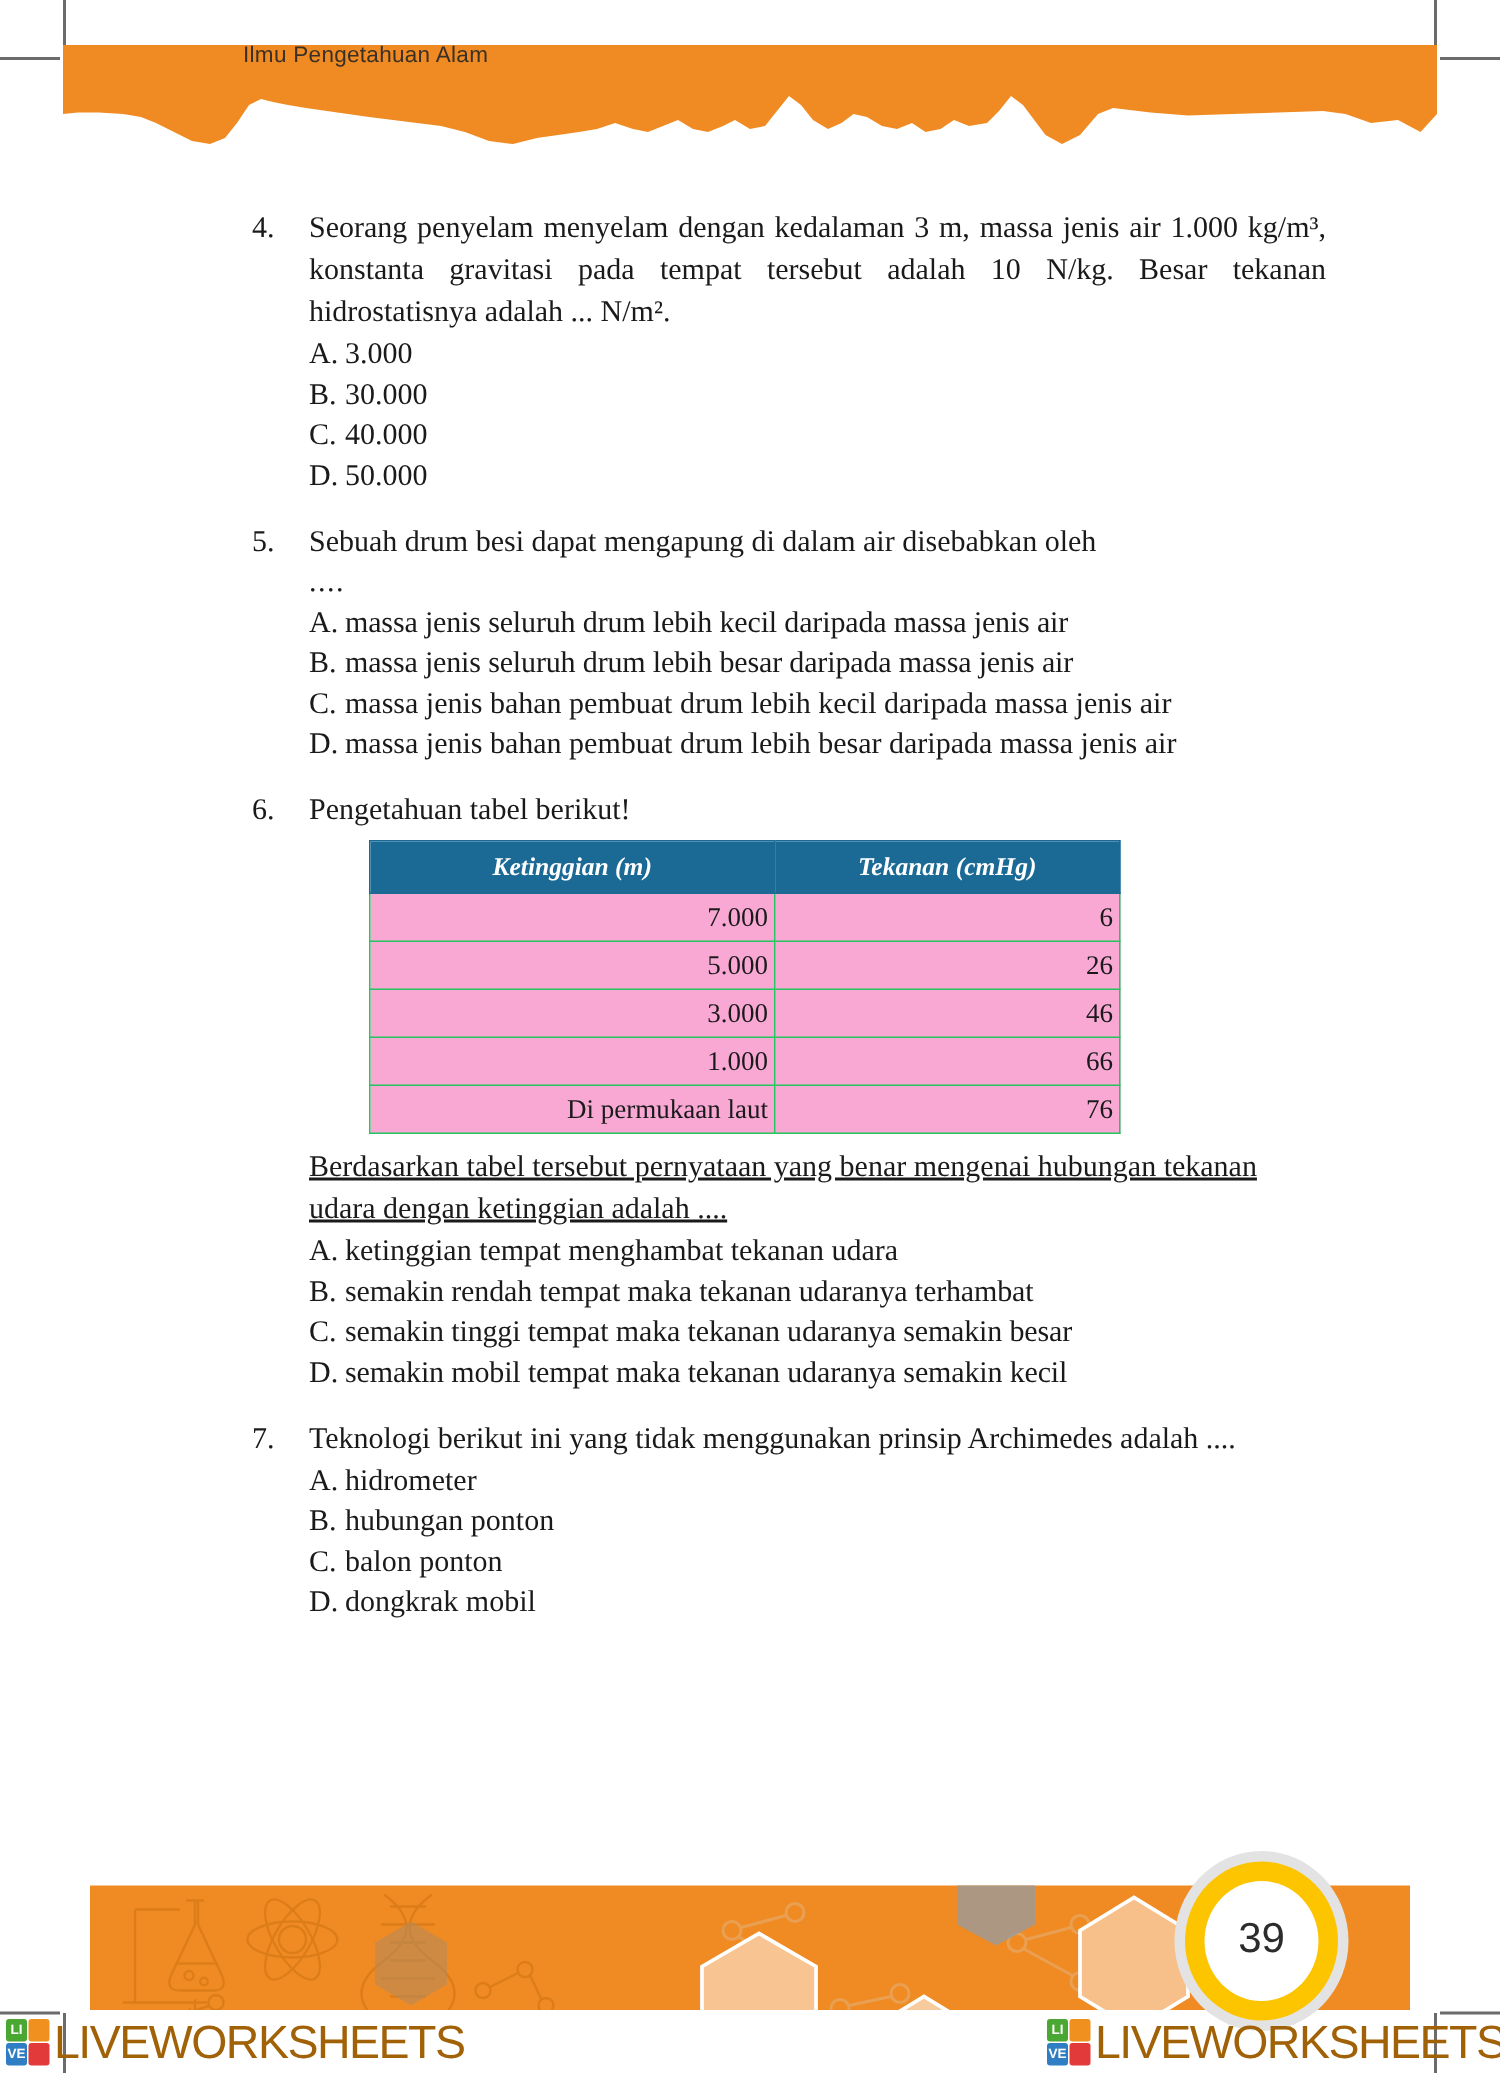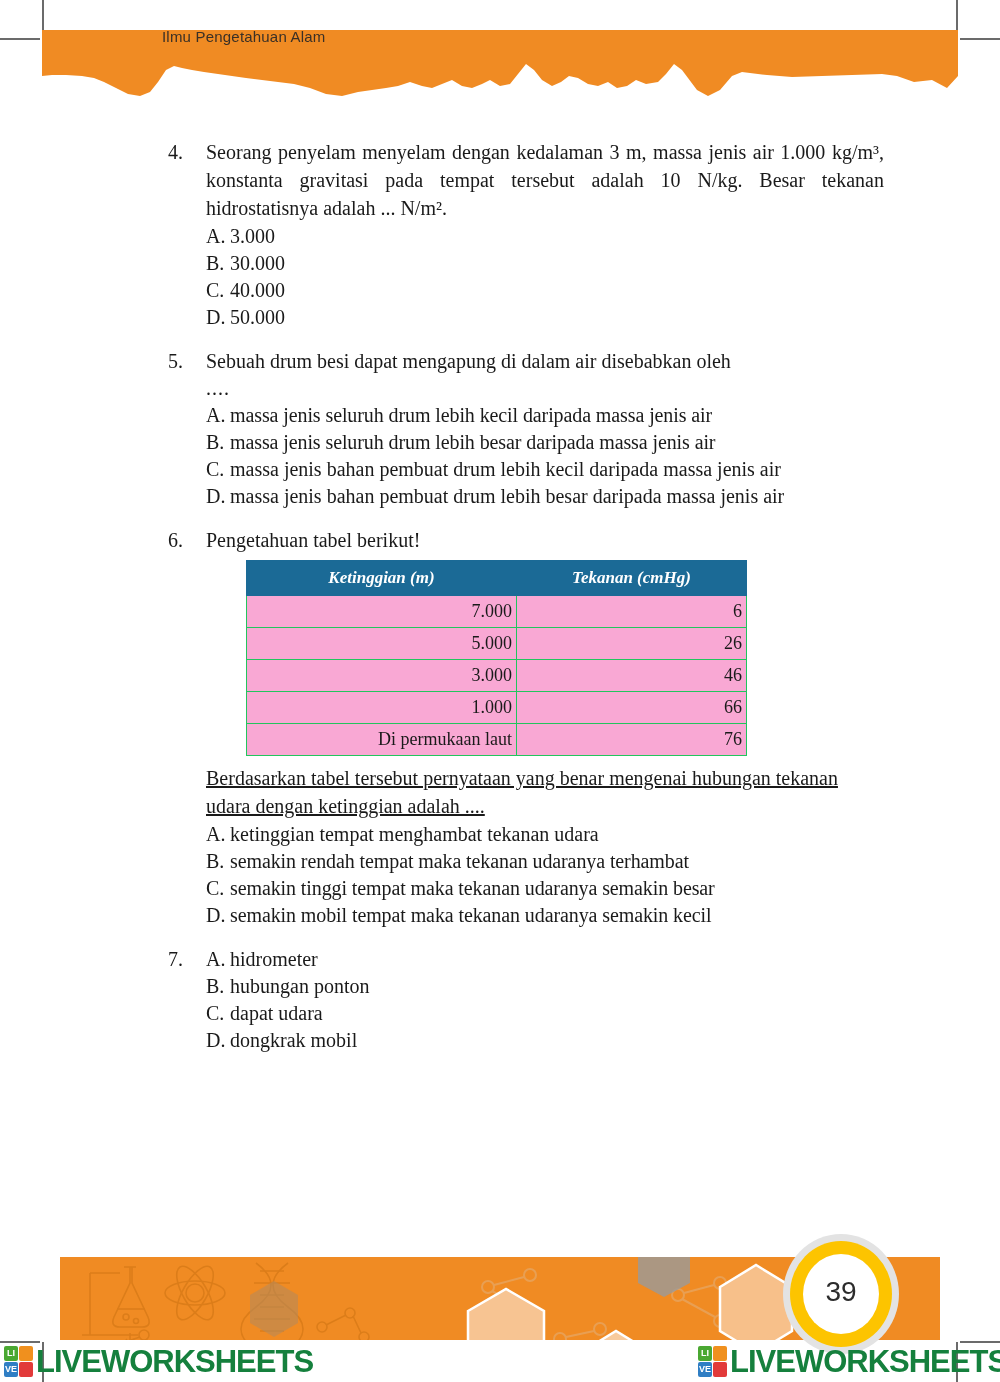--- a/index.html
+++ b/index.html
@@ -174,22 +174,22 @@
     line-height: 1;
   }
   .lw-c1 { background: #4aa832; }
   .lw-c2 { background: #f0901e; }
   .lw-c3 { background: #2f7ec4; }
   .lw-c4 { background: #e23a3a; }
 
   .lw-text {
     font-family: "Liberation Sans", sans-serif;
     font-size: 31px;
-    font-weight: bold;
-    color: #15803d;
+    font-weight: normal;
+    color: #a16207;
     letter-spacing: -1px;
     line-height: 1;
   }
 </style>
 </head>
 <body>
 
 <div class="crop-mark cm-v-tl"></div>
 <div class="crop-mark cm-h-tl"></div>
 <div class="crop-mark cm-v-tr"></div>
@@ -318,32 +318,33 @@
           <span class="opt-letter">D.</span>
           <span class="opt-text opt-text-wide">semakin mobil tempat maka tekanan udaranya semakin kecil</span>
         </div>
       </div>
     </div>
   </div>
 
   <div class="q-block">
     <div class="q-num">7.</div>
     <div class="q-body">
+      <div class="q-stem">Teknologi berikut ini yang tidak menggunakan prinsip Archimedes adalah ....</div>
       <div class="opt-list">
         <div class="opt">
           <span class="opt-letter">A.</span>
           <span class="opt-text">hidrometer</span>
         </div>
         <div class="opt">
           <span class="opt-letter">B.</span>
           <span class="opt-text">hubungan ponton</span>
         </div>
         <div class="opt">
           <span class="opt-letter">C.</span>
-          <span class="opt-text">dapat udara</span>
+          <span class="opt-text">balon ponton</span>
         </div>
         <div class="opt">
           <span class="opt-letter">D.</span>
           <span class="opt-text">dongkrak mobil</span>
         </div>
       </div>
     </div>
   </div>
 
 </div>

